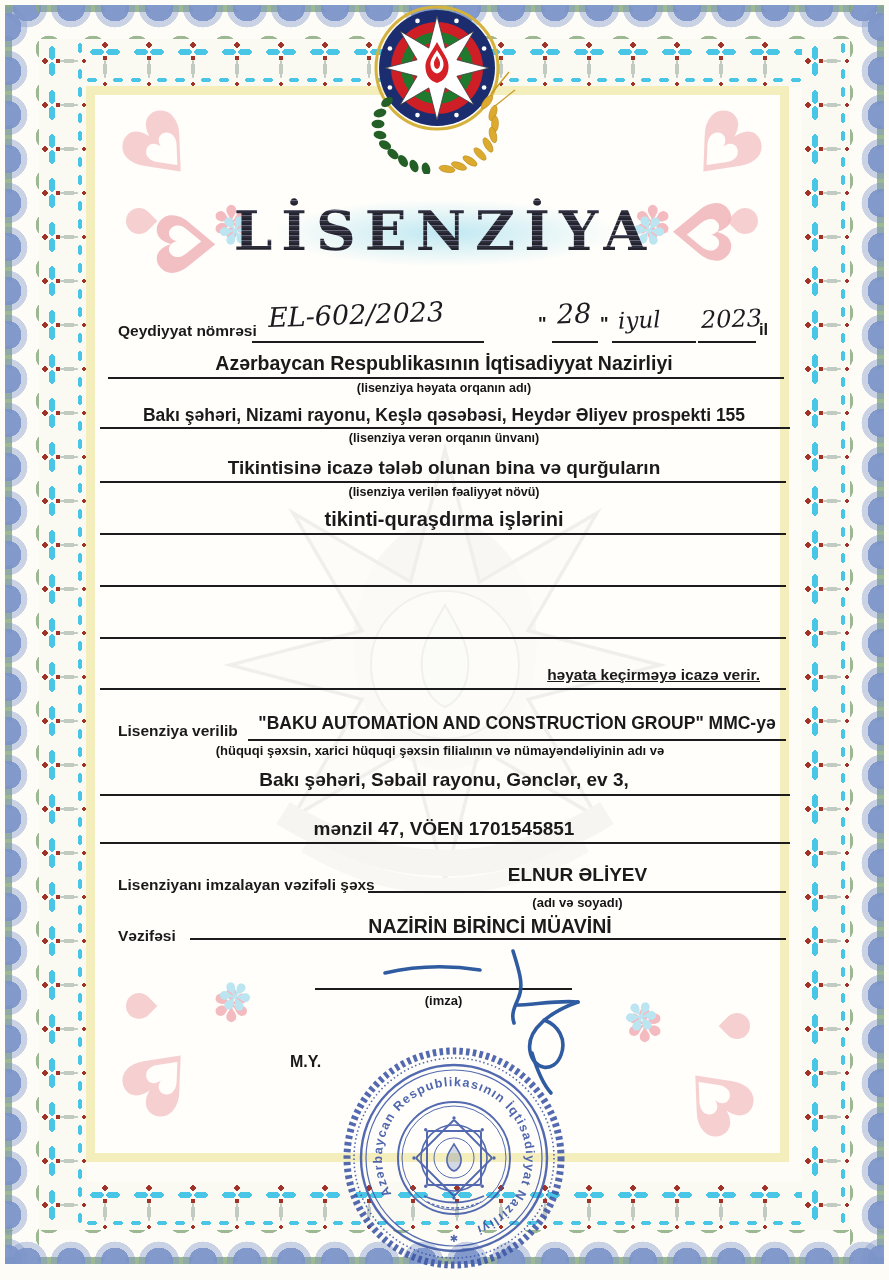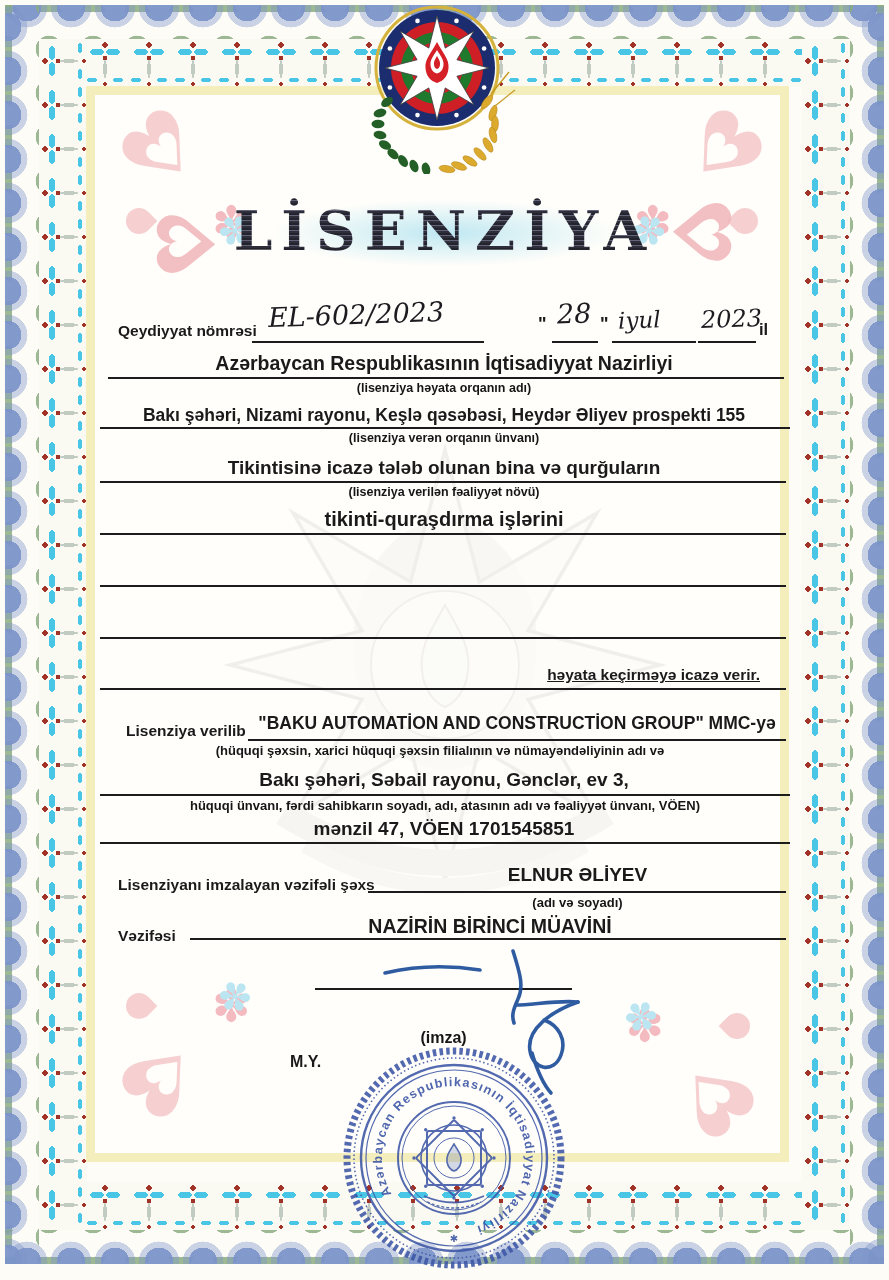--- a/index.html
+++ b/index.html
@@ -233,43 +233,42 @@
   <div class="cap" style="left:100px;width:688px;top:485px;">(lisenziya verilən fəaliyyət növü)</div>
 
   <div class="abs b ctr" style="left:100px;width:688px;top:508px;font-size:20px;">tikinti-quraşdırma işlərini</div>
   <div class="uline" style="left:100px;top:533px;width:686px;"></div>
 
   <div class="uline" style="left:100px;top:585px;width:686px;"></div>
   <div class="uline" style="left:100px;top:637px;width:686px;"></div>
   <div class="uline" style="left:100px;top:688px;width:686px;"></div>
   <div class="abs b" style="left:400px;width:360px;top:666px;font-size:15.5px;text-align:right;text-decoration:underline;">həyata keçirməyə icazə verir.</div>
 
-  <div class="abs b" style="left:118px;top:722px;font-size:15.5px;margin-left:8px;">Lisenziya verilib</div>
+  <div class="abs b" style="left:118px;top:722px;font-size:15.5px;">Lisenziya verilib</div>
   <div class="abs b ctr" style="left:248px;width:538px;top:713px;font-size:17.5px;white-space:nowrap;">"BAKU AUTOMATİON AND CONSTRUCTİON GROUP" MMC-yə</div>
   <div class="uline" style="left:248px;top:739px;width:538px;"></div>
   <div class="cap" style="left:130px;width:620px;top:743px;font-size:13px;text-align:center;">(hüquqi şəxsin, xarici hüquqi şəxsin filialının və nümayəndəliyinin adı və</div>
 
   <div class="abs b ctr" style="left:100px;width:688px;top:769px;font-size:19px;">Bakı şəhəri, Səbail rayonu, Gənclər, ev 3,</div>
   <div class="uline" style="left:100px;top:794px;width:690px;"></div>
-  <div class="cap" style="left:100px;width:690px;top:798px;font-size:13px;">hüquqi ünvanı, fərdi sahibkarın soyadı, adı, atasının adı və fəaliyyət ünvanı, VÖEN)</div>
 
   <div class="abs b ctr" style="left:100px;width:688px;top:818px;font-size:19px;">mənzil 47, VÖEN 1701545851</div>
   <div class="uline" style="left:100px;top:842px;width:690px;"></div>
 
   <div class="abs b" style="left:118px;top:876px;font-size:15.5px;">Lisenziyanı imzalayan vəzifəli şəxs</div>
   <div class="abs b ctr" style="left:370px;width:415px;top:864px;font-size:19px;">ELNUR ƏLİYEV</div>
   <div class="uline" style="left:368px;top:891px;width:418px;"></div>
   <div class="cap" style="left:370px;width:415px;top:895px;font-size:13px;">(adı və soyadı)</div>
 
   <div class="abs b" style="left:118px;top:927px;font-size:15.5px;">Vəzifəsi</div>
   <div class="abs b ctr" style="left:195px;width:590px;top:915px;font-size:19.5px;">NAZİRİN BİRİNCİ MÜAVİNİ</div>
   <div class="uline" style="left:190px;top:938px;width:596px;"></div>
 
   <div class="uline" style="left:315px;top:988px;width:257px;"></div>
-  <div class="cap" style="left:315px;width:257px;top:993px;font-size:16px;margin-top:36px;">(imza)</div>
+  <div class="cap" style="left:315px;width:257px;top:993px;font-size:13px;">(imza)</div>
   <svg class="abs" style="left:280px;top:935px;z-index:6;" width="320" height="170" viewBox="0 0 320 170">
     <g fill="none" stroke="#1e4e9a" stroke-width="3.6" stroke-linecap="round" opacity="0.92">
       <path d="M105 38 C135 31 168 30 200 35"></path>
       <path d="M233 16 C240 38 244 52 238 64 C234 73 231 80 234 88"></path>
       <path d="M236 70 C252 70 278 65 298 67"></path>
       <path d="M298 67 C272 76 246 94 250 116 C253 135 274 139 281 120 C287 104 278 90 264 85"></path>
       <path d="M252 118 C257 135 263 149 271 158"></path>
     </g>
   </svg>
 

